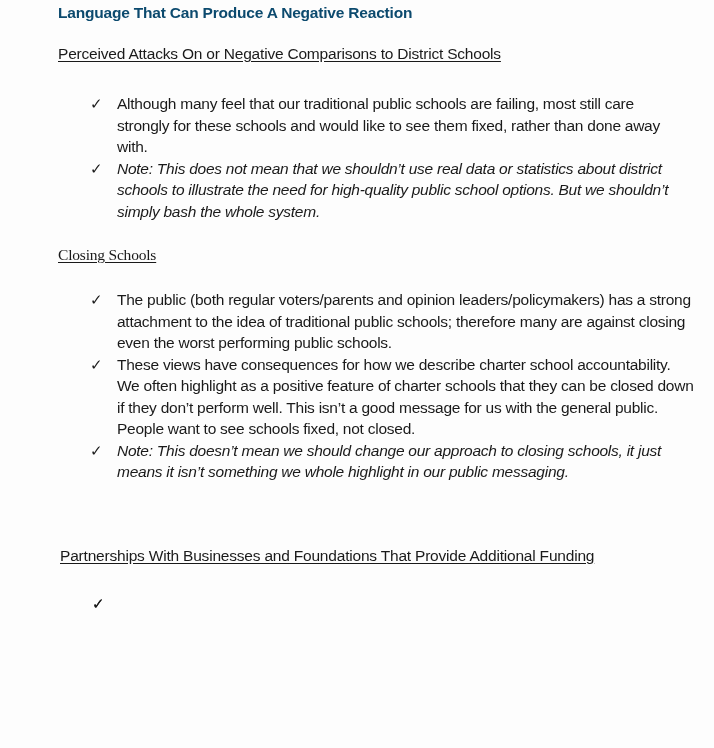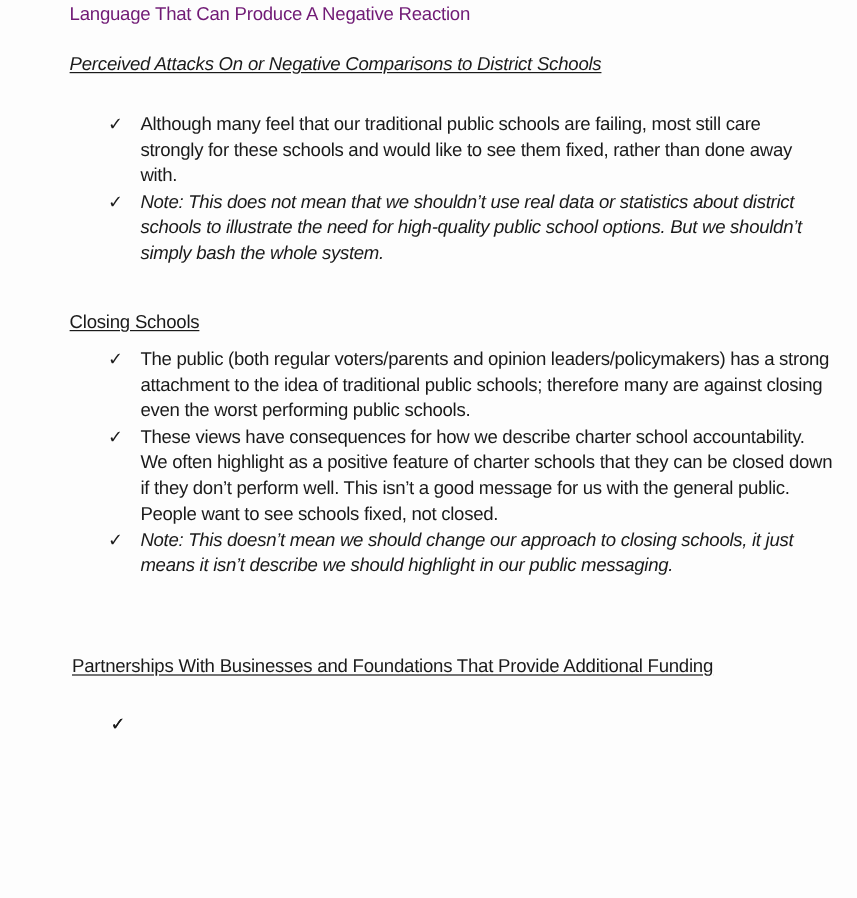--- a/index.html
+++ b/index.html
@@ -20,22 +20,22 @@
       left: 0; top: 0;
       width: 714px;
       height: 748px;
       background: #fdfdfd;
     }
     .doc-title {
       position: absolute;
       left: 58px;
       top: 4px;
       font-size: 15.5px;
-      font-weight: normal;
-      color: #701a75;
+      font-weight: bold;
+      color: #0c4a6e;
       letter-spacing: -0.2px;
     }
     .section-heading {
       position: absolute;
       font-size: 15.5px;
       text-decoration: underline;
       text-underline-offset: 2px;
       color: #1a1a1a;
       letter-spacing: -0.2px;
       white-space: nowrap;
@@ -66,45 +66,45 @@
       font-style: italic;
     }
   </style>
 </head>
 <body>
 
 <div class="page">
 
   <div class="doc-title">Language That Can Produce A Negative Reaction</div>
 
-  <div class="section-heading" style="left:58px; top:45px;font-style:italic;">Perceived Attacks On or Negative Comparisons to District Schools</div>
+  <div class="section-heading" style="left:58px; top:45px;">Perceived Attacks On or Negative Comparisons to District Schools</div>
   <ul class="bullet-list" style="left:90px; top:93px; width:600px;">
     <li class="bullet">
       <span class="check">✓</span>
       <span class="text">Although many feel that our traditional public schools are failing, most still care strongly for these schools and would like to see them fixed, rather than done away with.</span>
     </li>
     <li class="bullet note">
       <span class="check">✓</span>
       <span class="text">Note: This does not mean that we shouldn’t use real data or statistics about district schools to illustrate the need for high-quality public school options. But we shouldn’t simply bash the whole system.</span>
     </li>
   </ul>
 
-  <div class="section-heading" style="left:58px; top:260px;">Closing Schools</div>
+  <div class="section-heading" style="left:58px; top:246px;font-family:Liberation Serif, serif;">Closing Schools</div>
   <ul class="bullet-list" style="left:90px; top:289px; width:605px;">
     <li class="bullet">
       <span class="check">✓</span>
       <span class="text">The public (both regular voters/parents and opinion leaders/policymakers) has a strong attachment to the idea of traditional public schools; therefore many are against closing even the worst performing public schools.</span>
     </li>
     <li class="bullet">
       <span class="check">✓</span>
       <span class="text">These views have consequences for how we describe charter school accountability. We often highlight as a positive feature of charter schools that they can be closed down if they don’t perform well. This isn’t a good message for us with the general public. People want to see schools fixed, not closed.</span>
     </li>
     <li class="bullet note">
       <span class="check">✓</span>
-      <span class="text">Note: This doesn’t mean we should change our approach to closing schools, it just means it isn’t describe we should highlight in our public messaging.</span>
+      <span class="text">Note: This doesn’t mean we should change our approach to closing schools, it just means it isn’t something we whole highlight in our public messaging.</span>
     </li>
   </ul>
 
   <div class="section-heading" style="left:60px; top:547px;">Partnerships With Businesses and Foundations That Provide Additional Funding</div>
   <ul class="bullet-list" style="left:92px; top:593px; width:590px;">
     <li class="bullet">
       <span class="check">✓</span>
     </li>
     <li class="bullet note">
       <span class="check">✓</span>

